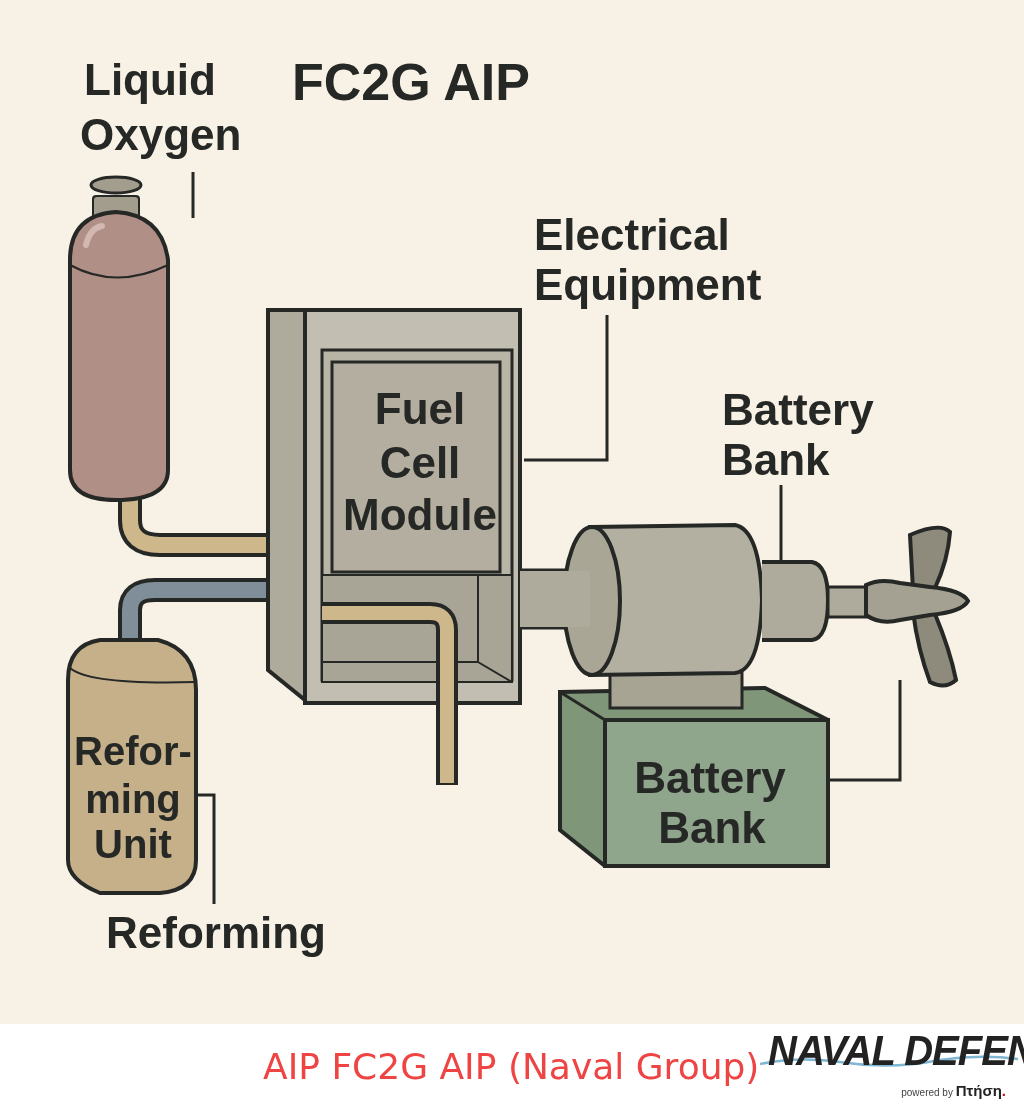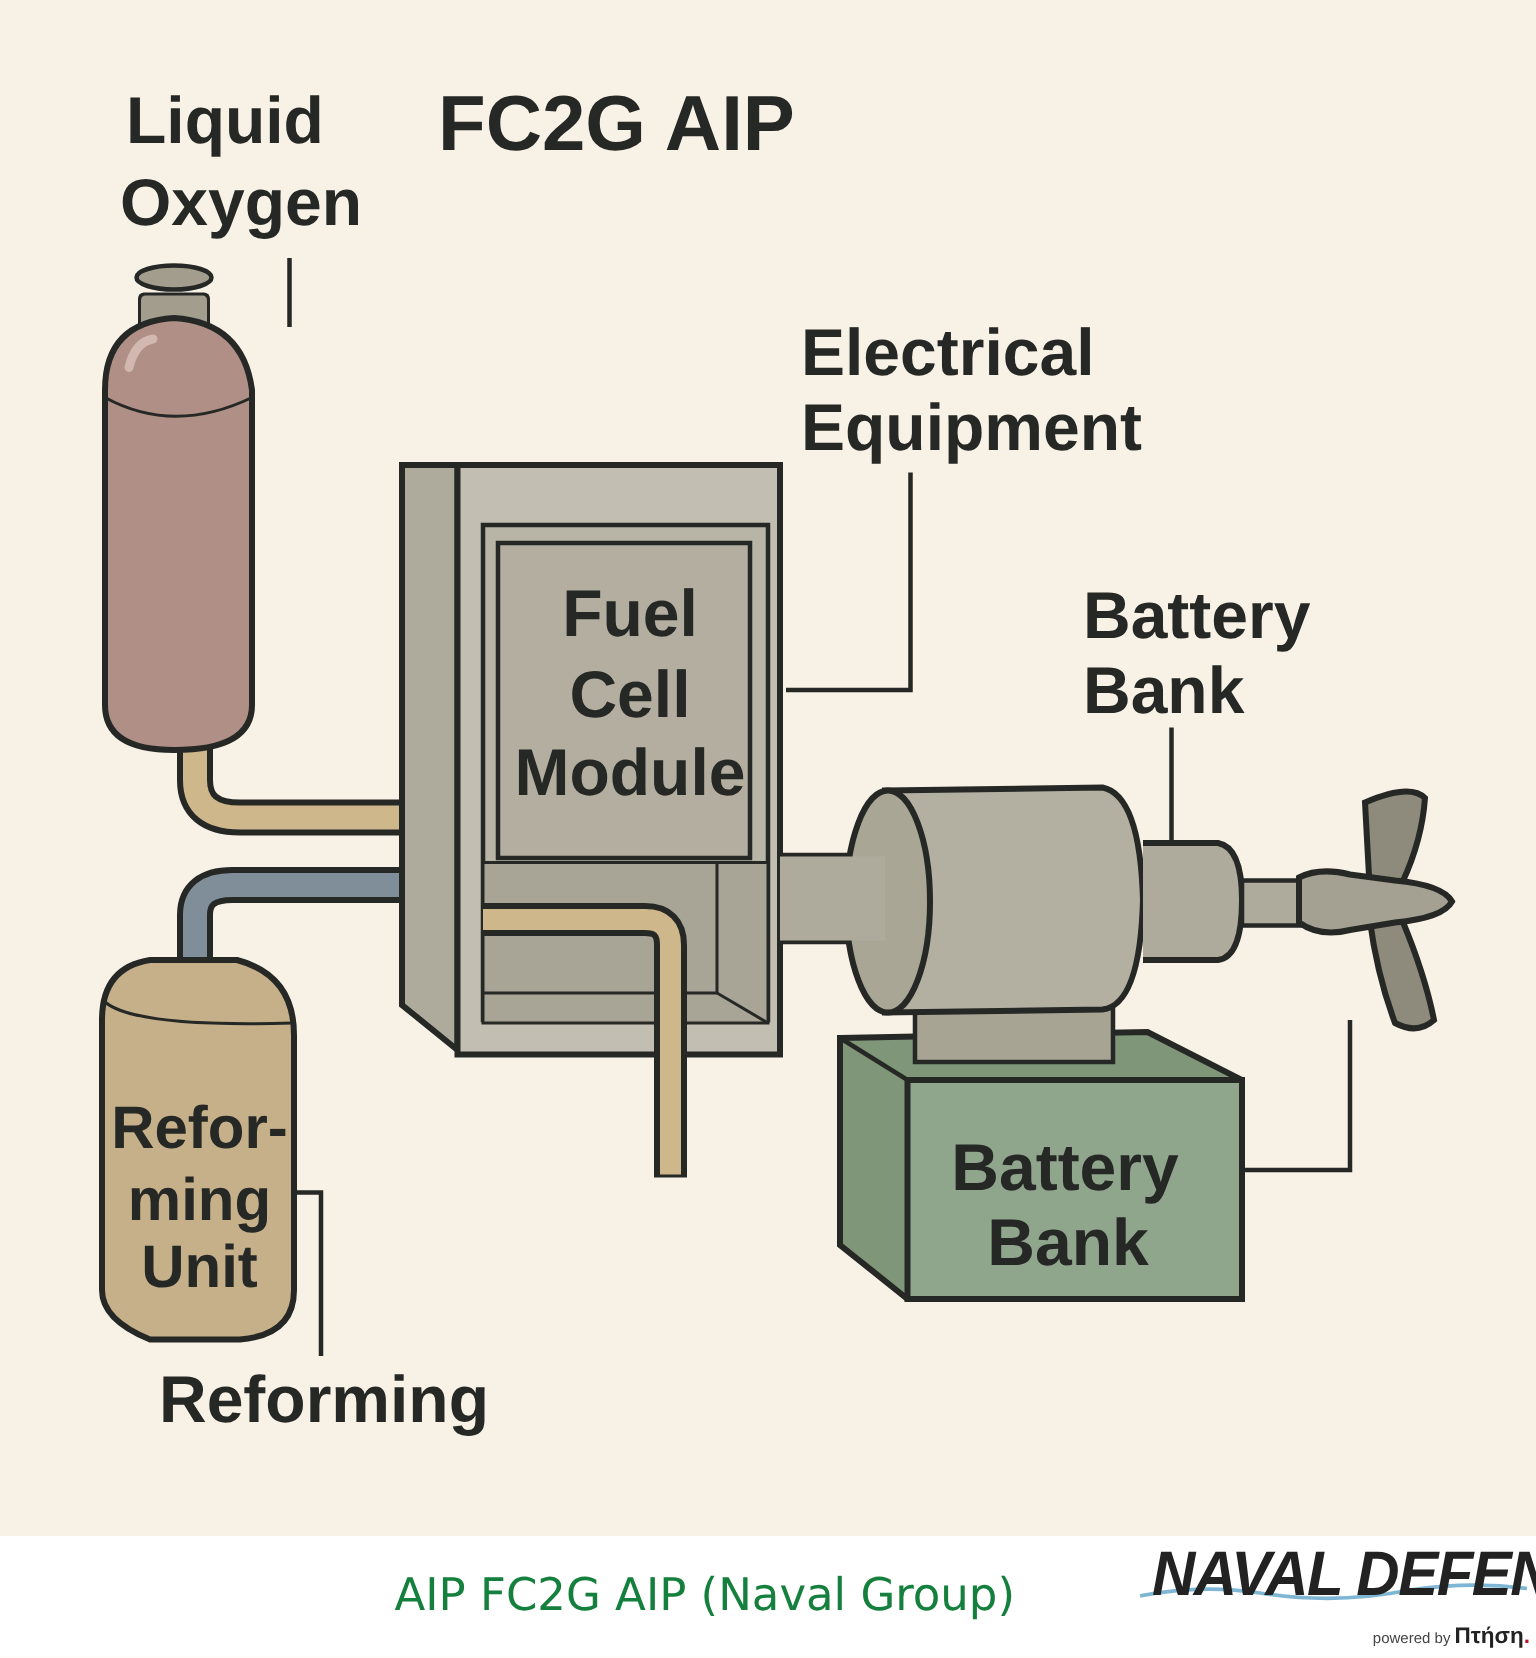--- a/index.html
+++ b/index.html
@@ -1,23 +1,23 @@
 <!DOCTYPE html>
 <html><head>
 <meta charset="utf-8">
 <style>
   html, body { margin:0; padding:0; }
   body { width:1024px; height:1105px; background:#ffffff; font-family:"Liberation Sans", sans-serif; position:relative; overflow:hidden; }
   #diagram { position:absolute; left:0; top:0; width:1024px; height:1024px; background:#f8f1e6; }
   svg text { font-family:"Liberation Sans", sans-serif; font-weight:bold; fill:#262826; }
   #caption-bar { position:absolute; left:0; top:1024px; width:1024px; height:81px; background:#ffffff; }
-  #caption { position:absolute; left:263px; top:1046px; font-family:"DejaVu Sans", sans-serif; font-size:30px; color:#15803d; white-space:nowrap; }
+  #caption { position:absolute; left:263px; top:1046px; font-family:"DejaVu Sans", sans-serif; font-size:36px; color:#ef4444; white-space:nowrap; }
   #logo { position:absolute; left:760px; top:1026px; width:260px; height:76px; }
   #logo-main { position:absolute; left:8px; top:2px; font-family:"Liberation Sans", sans-serif; font-weight:bold; font-style:italic; font-size:40px; color:#222; letter-spacing:-1px; transform:scaleY(1.05); white-space:nowrap; }
-  #logo-sub { position:absolute; right:0; top:56px; font-family:"Liberation Sans", sans-serif; font-size:10px; color:#444; white-space:nowrap; }
+  #logo-sub { position:absolute; right:14px; top:56px; font-family:"Liberation Sans", sans-serif; font-size:10px; color:#444; white-space:nowrap; }
   #logo-sub b { font-size:15px; color:#222; }
   #logo-sub .dot { color:#c0142a; font-size:15px; font-weight:bold; }
 </style>
 </head>
 <body>
 
 <div id="diagram">
 <svg width="1024" height="1024" viewBox="0 0 1024 1024" xmlns="http://www.w3.org/2000/svg">
   <rect x="0" y="0" width="1024" height="1024" fill="#f8f1e6"></rect>
 

